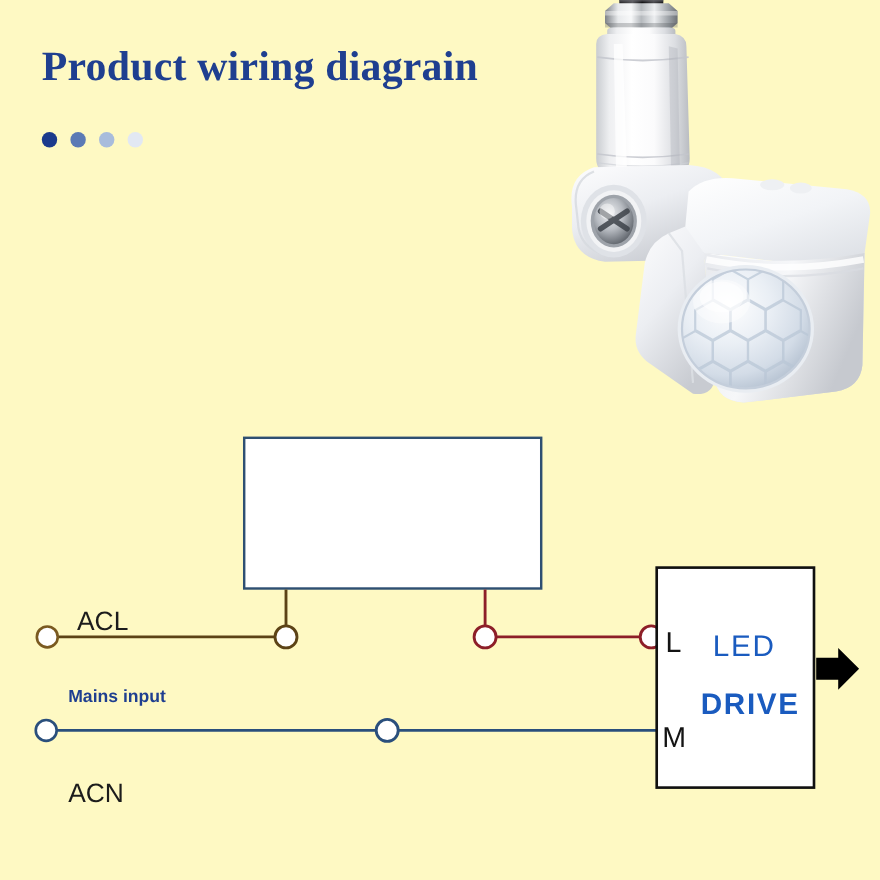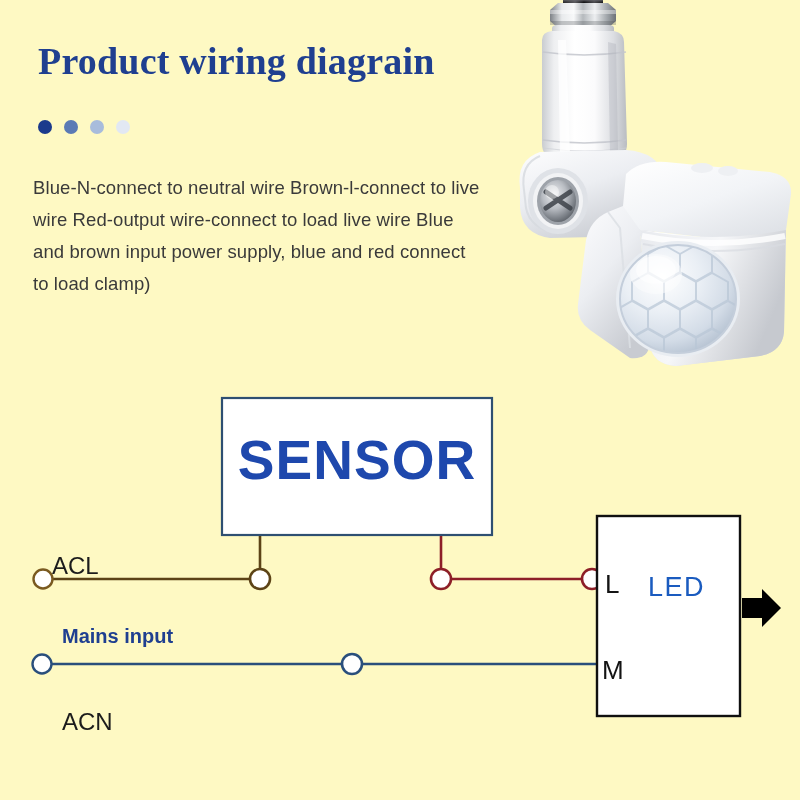--- a/index.html
+++ b/index.html
@@ -85,35 +85,35 @@
     left: 234px;
     top: 428px;
     width: 246px;
     text-align: center;
     font-size: 55px;
     font-weight: bold;
     letter-spacing: 1px;
     color: #1e48ad;
   }
   #acl-label {
-    left: 52px;
+    left: 70px;
     top: 552px;
     font-size: 24px;
     color: #1c1c1c;
   }
   #acn-label {
     left: 62px;
     top: 708px;
     font-size: 24px;
     color: #1c1c1c;
   }
   #mains-label {
     left: 62px;
     top: 625px;
-    font-size: 20px;
+    font-size: 16px;
     font-weight: bold;
     color: #1f3f90;
   }
   #l-label {
     left: 605px;
     top: 569px;
     font-size: 26px;
     color: #141414;
   }
   #m-label {
@@ -146,21 +146,20 @@
 
   <div id="title">Product wiring diagrain</div>
 
   <div id="dots">
     <span class="dot" style="background:#1b3a8c"></span>
     <span class="dot" style="background:#5b7ab5"></span>
     <span class="dot" style="background:#a8bcdc"></span>
     <span class="dot" style="background:#e2e8f3"></span>
   </div>
 
-  <div id="paragraph">Blue-N-connect to neutral wire Brown-l-connect to live wire Red-output wire-connect to load live wire Blue and brown input power supply, blue and red connect to load clamp)</div>
 
   <svg id="product" viewBox="0 0 320 400" xmlns="http://www.w3.org/2000/svg">
     <defs>
       <linearGradient id="postGrad" x1="0" y1="0" x2="1" y2="0">
         <stop offset="0%" stop-color="#c9ccd0"></stop>
         <stop offset="14%" stop-color="#eeeff1"></stop>
         <stop offset="38%" stop-color="#ffffff"></stop>
         <stop offset="62%" stop-color="#fbfbfc"></stop>
         <stop offset="84%" stop-color="#dcdee2"></stop>
         <stop offset="100%" stop-color="#b9bcc1"></stop>
@@ -305,21 +304,21 @@
     <circle cx="42" cy="664" r="9.5" fill="#ffffff" stroke="#2a4f7c" stroke-width="2.4"></circle>
     <circle cx="352" cy="664" r="10" fill="#ffffff" stroke="#2a4f7c" stroke-width="2.6"></circle>
 
     <rect x="597" y="516" width="143" height="200" fill="#ffffff" stroke="#101010" stroke-width="2.4"></rect>
 
     <g>
       <path d="M742 598 L762 598 L762 589 L781 608 L762 627 L762 618 L742 618 Z" fill="#000000"></path>
     </g>
   </svg>
 
-  <div class="diag-label" id="sensor-label">SENSOR</div>
   <div class="diag-label" id="acl-label">ACL</div>
   <div class="diag-label" id="mains-label">Mains input</div>
   <div class="diag-label" id="acn-label">ACN</div>
   <div class="diag-label" id="l-label">L</div>
   <div class="diag-label" id="m-label">M</div>
   <div class="diag-label" id="led-label">LED</div>
+  <div class="diag-label" id="drive-label">DRIVE</div>
 
 </div>
 
 </body></html>

